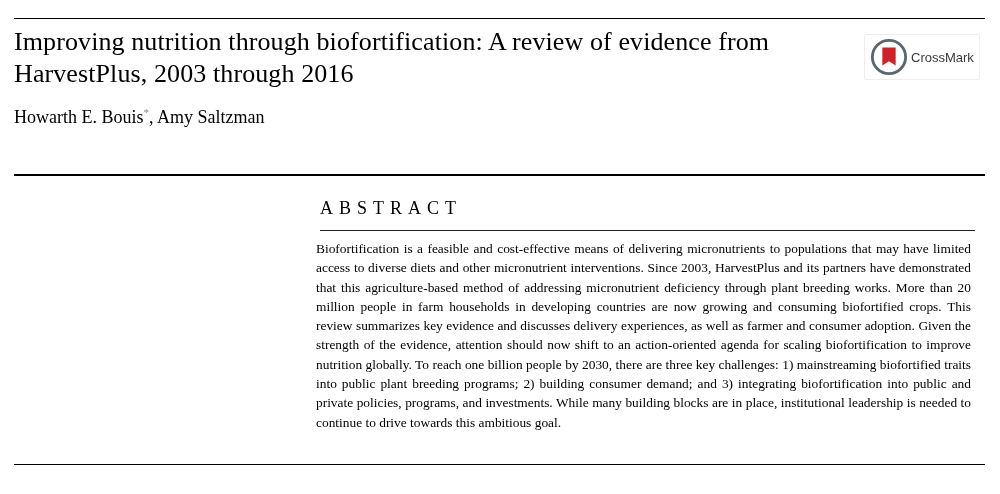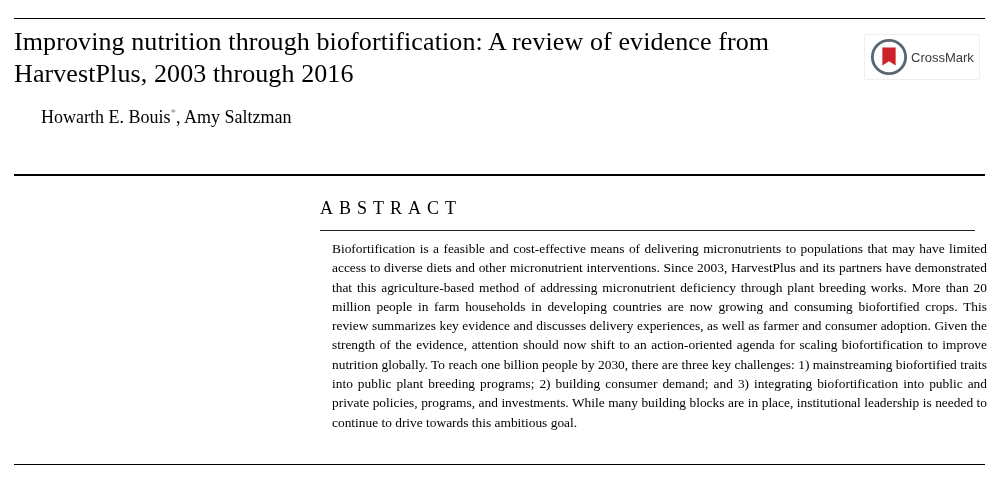--- a/index.html
+++ b/index.html
@@ -43,21 +43,20 @@
     color: #000000;
     letter-spacing: 0.1px;
   }
   .authors {
     position: absolute;
     left: 14px;
     top: 106px;
     font-size: 18px;
     line-height: 22px;
     color: #000000;
-    margin-left: 27px;
   }
   .authors sup {
     font-size: 11px;
     color: #7a8aa0;
     vertical-align: super;
     line-height: 0;
   }
   .affiliation {
     position: absolute;
     left: 14px;
@@ -96,21 +95,21 @@
   .abstract-rule {
     position: absolute;
     left: 320px;
     width: 655px;
     top: 230px;
     height: 1px;
     background: #222222;
   }
   .abstract-text {
     position: absolute;
-    left: 332px;
+    left: 316px;
     top: 239px;
     width: 655px;
     font-size: 13.4px;
     line-height: 19.3px;
     text-align: justify;
     color: #000000;
   }
 </style>
 </head>
 <body>

